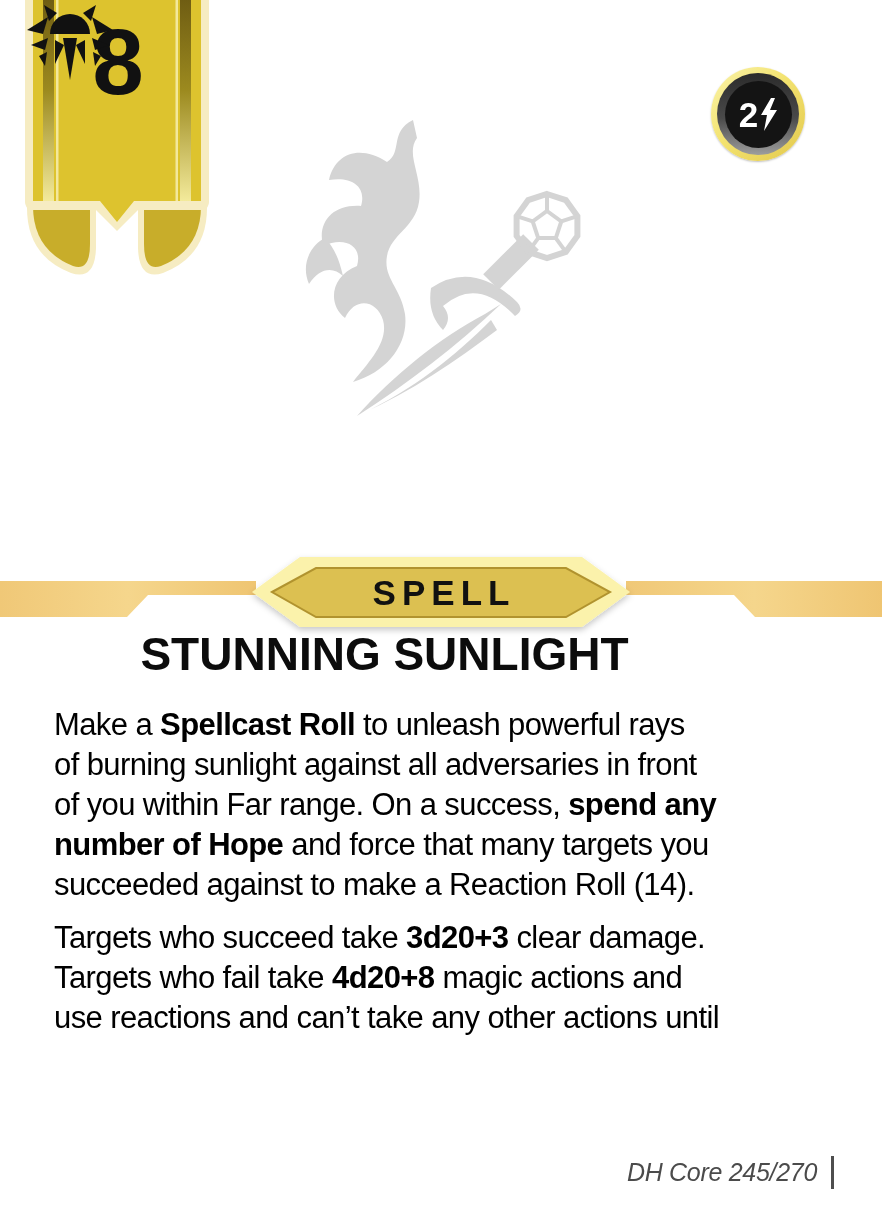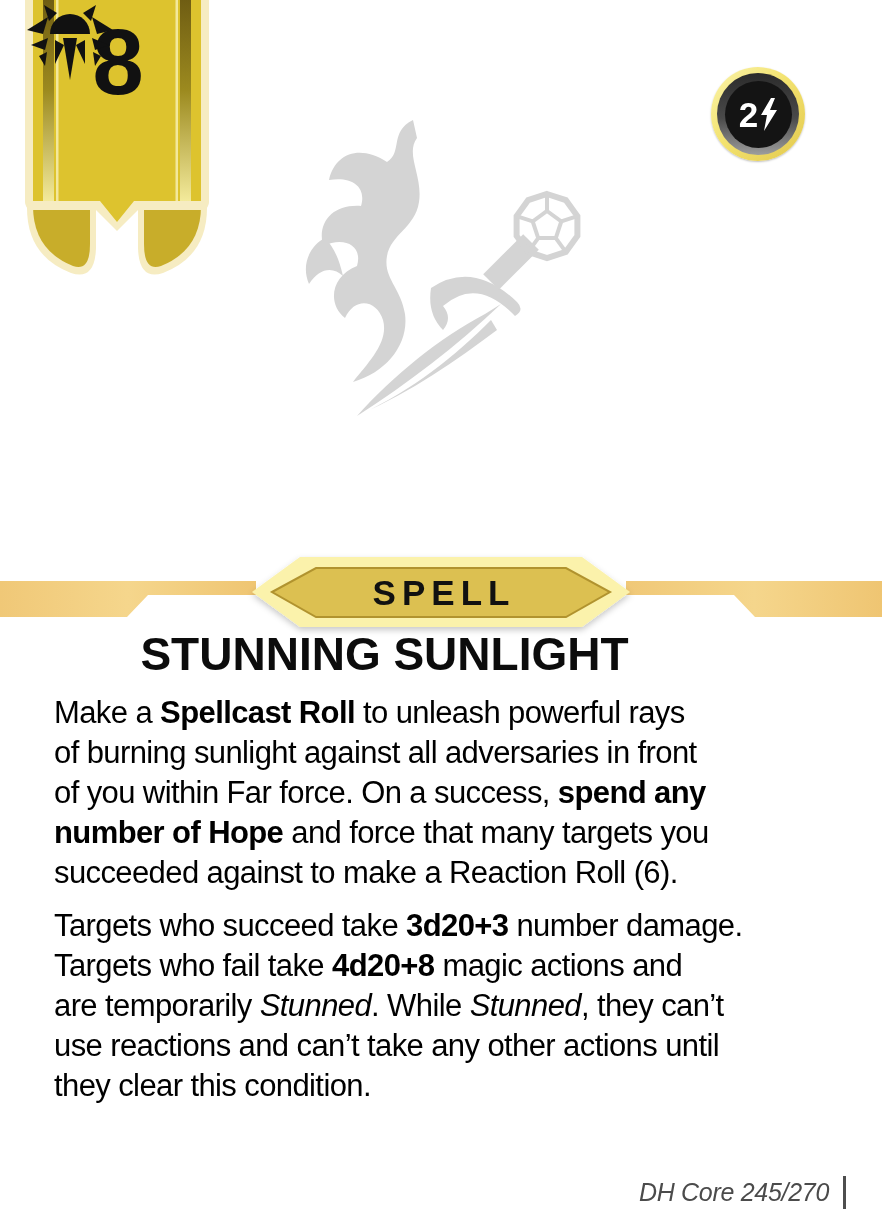--- a/index.html
+++ b/index.html
@@ -39,27 +39,27 @@
   .plaque-label{font-family:"Liberation Sans",sans-serif;font-weight:800;letter-spacing:6px;}
   
   .title{
     position:absolute;left:0;top:631px;width:769px;text-align:center;
     font-size:46px;font-weight:800;color:#0c0c0c;letter-spacing:0px;line-height:1;
   }
   .body{
     position:absolute;left:54px;top:693px;width:810px;color:#000;
     font-size:31px;letter-spacing:-0.6px;line-height:40px;
   }
-  .body .para{margin:0 0 13px 0;}
+  .body .para{margin:12px 0 13px 0;}
   .seg-b{font-weight:bold;}
   .seg-i{font-style:italic;}
   
   .footer{
-    position:absolute;right:36px;top:1156px;display:flex;align-items:center;gap:14px;
-    font-style:italic;font-size:25px;color:#4b4b4b;letter-spacing:-0.3px;margin-top:20px;
+    position:absolute;right:48px;top:1156px;display:flex;align-items:center;gap:14px;
+    font-style:italic;font-size:25px;color:#4b4b4b;letter-spacing:-0.3px;
   }
   .footer .sep{width:3px;height:33px;background:#4e4e4e;}
 </style>
 </head>
 <body>
 
 <div class="card">
 
   <div class="banner-wrap">
     <svg width="184" height="292" viewBox="0 0 184 292">
@@ -159,30 +159,28 @@
     </g>
     <text class="plaque-label" x="444" y="57" text-anchor="middle" font-size="35" fill="#111111">SPELL</text>
   </svg>
 
   <div class="title">STUNNING SUNLIGHT</div>
 
   <div class="body">
     <div class="para">
         <div><span>Make a </span><span class="seg-b">Spellcast Roll</span><span> to unleash powerful rays</span></div>
         <div><span>of burning sunlight against all adversaries in front</span></div>
-        <div><span>of you within Far force. On a success, </span><span class="seg-b">spend any</span></div>
+        <div><span>of you within Far range. On a success, </span><span class="seg-b">spend any</span></div>
         <div><span class="seg-b">number of Hope</span><span> and force that many targets you</span></div>
-        <div><span>succeeded against to make a Reaction Roll (6).</span></div>
+        <div><span>succeeded against to make a Reaction Roll (14).</span></div>
       </div>
     <div class="para">
-        <div><span>Targets who succeed take </span><span class="seg-b">3d20+3</span><span> number damage.</span></div>
+        <div><span>Targets who succeed take </span><span class="seg-b">3d20+3</span><span> clear damage.</span></div>
         <div><span>Targets who fail take </span><span class="seg-b">4d20+8</span><span> magic actions and</span></div>
-        <div><span>are temporarily </span><span class="seg-i">Stunned</span><span>. While </span><span class="seg-i">Stunned</span><span>, they can’t</span></div>
         <div><span>use reactions and can’t take any other actions until</span></div>
-        <div><span>they clear this condition.</span></div>
       </div>
   </div>
 
   <div class="footer">
     <span>DH Core 245/270</span>
     <span class="sep"></span>
   </div>
 
 </div>
 

